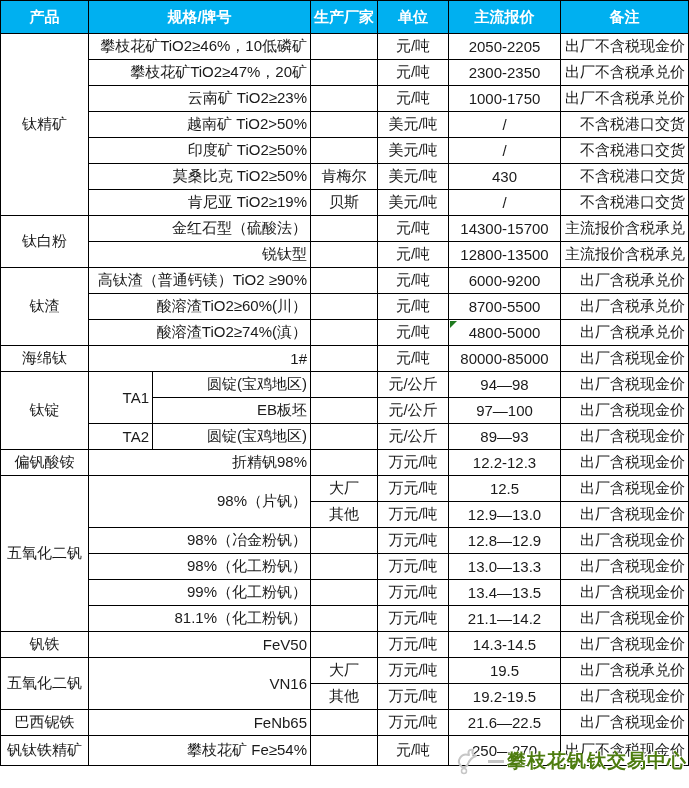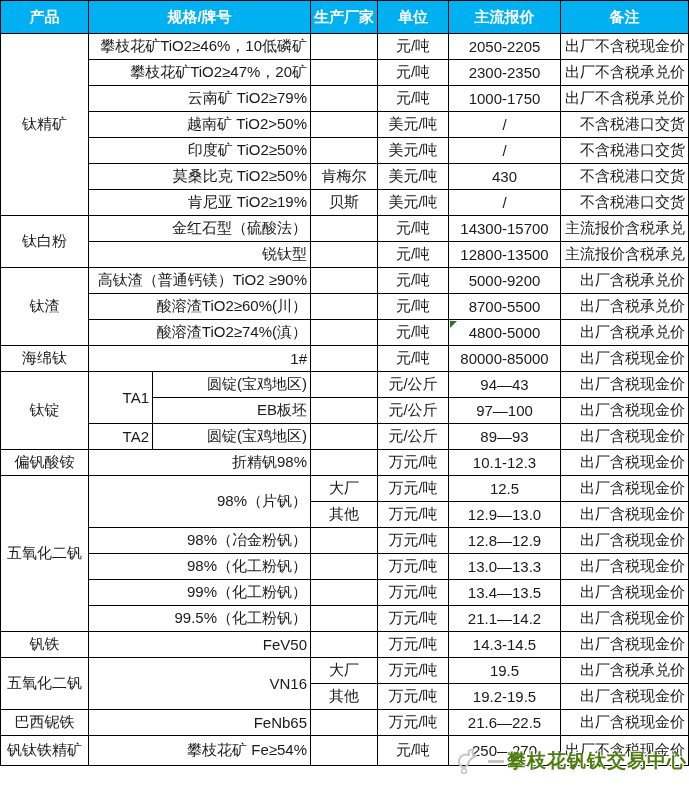--- a/index.html
+++ b/index.html
@@ -78,21 +78,21 @@
       <td class="l">出厂不含税现金价</td>
     </tr>
     <tr>
       <td colspan="2" class="l">攀枝花矿TiO2≥47%，20矿</td>
       <td class="c"></td>
       <td class="c">元/吨</td>
       <td class="c price-cell">2300-2350</td>
       <td class="l">出厂不含税承兑价</td>
     </tr>
     <tr>
-      <td colspan="2" class="l">云南矿 TiO2≥79%</td>
+      <td colspan="2" class="l">云南矿 TiO2≥23%</td>
       <td class="c"></td>
       <td class="c">元/吨</td>
       <td class="c price-cell">1000-1750</td>
       <td class="l">出厂不含税承兑价</td>
     </tr>
     <tr>
       <td colspan="2" class="l">越南矿 TiO2&gt;50%</td>
       <td class="c"></td>
       <td class="c">美元/吨</td>
       <td class="c price-cell">/</td>
@@ -134,21 +134,21 @@
       <td class="c">元/吨</td>
       <td class="c price-cell">12800-13500</td>
       <td class="l">主流报价含税承兑</td>
     </tr>
 
     <tr>
       <td rowspan="3" class="c">钛渣</td>
       <td colspan="2" class="l">高钛渣（普通钙镁）TiO2 ≥90%</td>
       <td class="c"></td>
       <td class="c">元/吨</td>
-      <td class="c price-cell">5000-9200</td>
+      <td class="c price-cell">6000-9200</td>
       <td class="l">出厂含税承兑价</td>
     </tr>
     <tr>
       <td colspan="2" class="l">酸溶渣TiO2≥60%(川）</td>
       <td class="c"></td>
       <td class="c">元/吨</td>
       <td class="c price-cell">8700-5500</td>
       <td class="l">出厂含税承兑价</td>
     </tr>
     <tr>
@@ -170,21 +170,21 @@
       <td class="c price-cell">80000-85000</td>
       <td class="l">出厂含税现金价</td>
     </tr>
 
     <tr>
       <td rowspan="3" class="c">钛锭</td>
       <td rowspan="2" class="l">TA1</td>
       <td class="l">圆锭(宝鸡地区)</td>
       <td class="c"></td>
       <td class="c">元/公斤</td>
-      <td class="c price-cell">94—43</td>
+      <td class="c price-cell">94—98</td>
       <td class="l">出厂含税现金价</td>
     </tr>
     <tr>
       <td class="l">EB板坯</td>
       <td class="c"></td>
       <td class="c">元/公斤</td>
       <td class="c price-cell">97—100</td>
       <td class="l">出厂含税现金价</td>
     </tr>
     <tr>
@@ -194,21 +194,21 @@
       <td class="c">元/公斤</td>
       <td class="c price-cell">89—93</td>
       <td class="l">出厂含税现金价</td>
     </tr>
 
     <tr>
       <td class="c">偏钒酸铵</td>
       <td colspan="2" class="l">折精钒98%</td>
       <td class="c"></td>
       <td class="c">万元/吨</td>
-      <td class="c price-cell">10.1-12.3</td>
+      <td class="c price-cell">12.2-12.3</td>
       <td class="l">出厂含税现金价</td>
     </tr>
 
     <tr>
       <td rowspan="6" class="c">五氧化二钒</td>
       <td rowspan="2" colspan="2" class="l">98%（片钒）</td>
       <td class="c">大厂</td>
       <td class="c">万元/吨</td>
       <td class="c price-cell">12.5</td>
       <td class="l">出厂含税现金价</td>
@@ -234,21 +234,21 @@
       <td class="l">出厂含税现金价</td>
     </tr>
     <tr>
       <td colspan="2" class="l">99%（化工粉钒）</td>
       <td class="c"></td>
       <td class="c">万元/吨</td>
       <td class="c price-cell">13.4—13.5</td>
       <td class="l">出厂含税现金价</td>
     </tr>
     <tr>
-      <td colspan="2" class="l">99.5%（化工粉钒）</td>
+      <td colspan="2" class="l">81.1%（化工粉钒）</td>
       <td class="c"></td>
       <td class="c">万元/吨</td>
       <td class="c price-cell">21.1—14.2</td>
       <td class="l">出厂含税现金价</td>
     </tr>
 
     <tr>
       <td class="c">钒铁</td>
       <td colspan="2" class="l">FeV50</td>
       <td class="c"></td>

